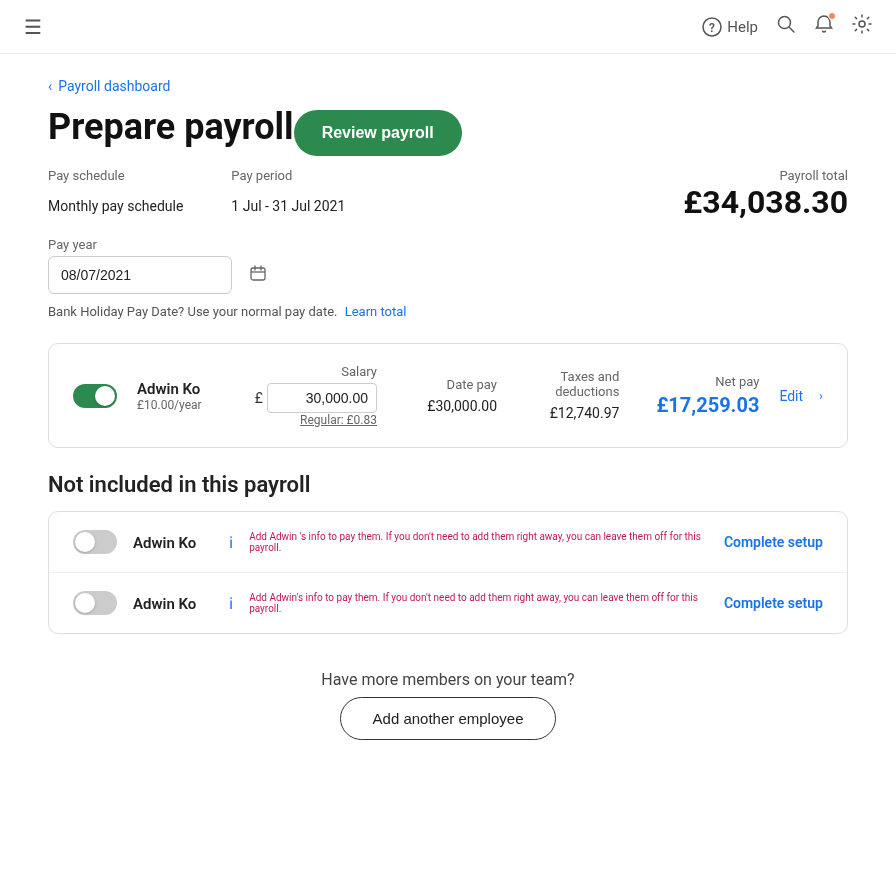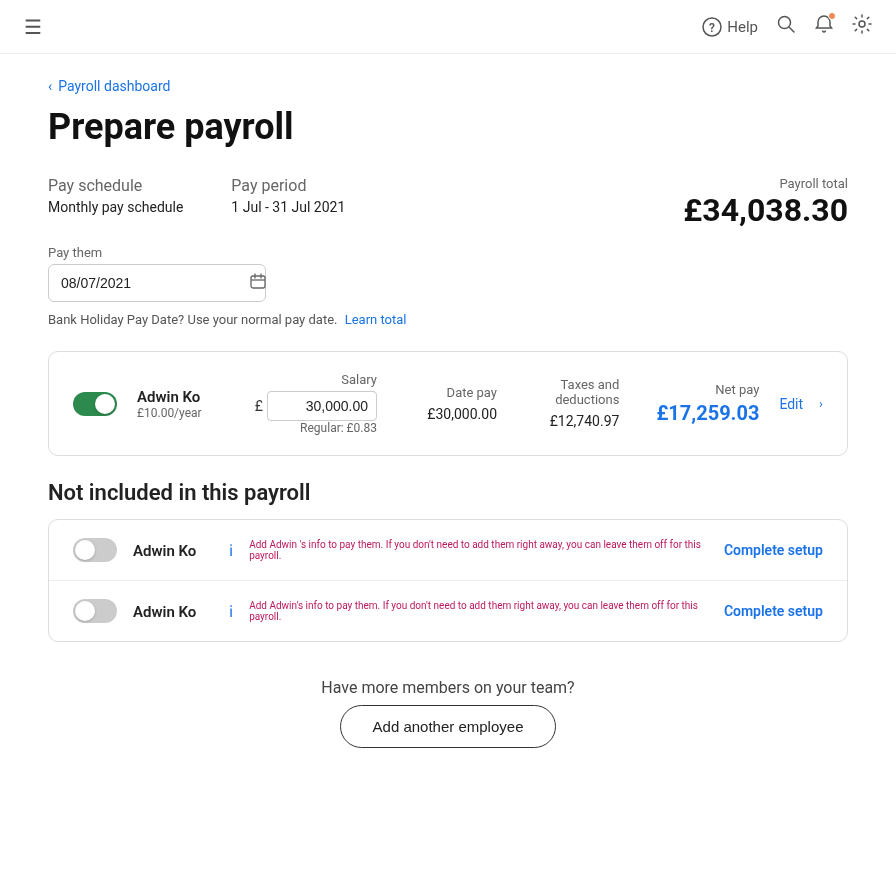--- a/index.html
+++ b/index.html
@@ -76,43 +76,43 @@
     .breadcrumb-link {
       color: #1a73e8;
       font-size: 14px;
       cursor: pointer;
       text-decoration: none;
     }
 
     .page-header {
       display: flex;
       align-items: flex-start;
-      margin-bottom: 28px;
+      margin-bottom: 12px;
     }
     .page-title {
       font-size: 36px;
       font-weight: 700;
       color: #111;
     }
     .review-payroll-btn {
       background: #2d8a4e;
       color: #fff;
       border: none;
       border-radius: 24px;
       padding: 14px 28px;
       font-size: 16px;
       font-weight: 600;
       cursor: pointer;
       margin-top: 4px;
     }
     .meta-item label {
-      font-size: 16px;
+      font-size: 13px;
       color: #666;
       display: block;
-      margin-bottom: 2px;
+      margin-bottom: 13px;
     }
     .meta-item .meta-value {
       font-size: 14px;
       color: #222;
     }
     .payroll-total-block {
       margin-left: auto;
       text-align: right;
     }
     .payroll-total-block .total-label {
@@ -133,21 +133,21 @@
       color: #666;
       display: block;
       margin-bottom: 4px;
     }
     .date-input-wrapper {
       display: flex;
       align-items: center;
       border: 1px solid #ccc;
       border-radius: 6px;
       padding: 8px 12px;
-      width: 218px;
+      width: 184px;
       gap: 8px;
       background: #fff;
     }
     .date-input-wrapper input {
       border: none;
       outline: none;
       font-size: 14px;
       color: #222;
       flex: 1;
       background: transparent;
@@ -260,20 +260,21 @@
       padding: 6px 8px;
       font-size: 14px;
       width: 110px;
       text-align: right;
       color: #222;
     }
     .salary-regular {
       font-size: 12px;
       color: #666;
       text-align: right;
+      text-decoration: underline;
     }
     .pay-col {
       text-align: right;
       min-width: 100px;
     }
     .pay-col-label {
       font-size: 13px;
       color: #666;
       display: block;
       margin-bottom: 4px;
@@ -412,41 +413,42 @@
 
 <main class="main">
 
   <div class="breadcrumb">
     <span class="breadcrumb-arrow">‹</span>
     <a class="breadcrumb-link" href="#">Payroll dashboard</a>
   </div>
 
   <div class="page-header">
     <h1 class="page-title">Prepare payroll</h1>
+    <button class="review-payroll-btn">Review payroll</button>
   </div>
 
   <div style="display:flex; align-items:flex-start; justify-content:space-between; margin-bottom:16px;">
     <div style="display:flex; gap:48px;">
       <div class="meta-item">
         <label>Pay schedule</label>
         <span class="meta-value">Monthly pay schedule</span>
       </div>
       <div class="meta-item">
         <label>Pay period</label>
         <span class="meta-value">1 Jul - 31 Jul 2021</span>
       </div>
     </div>
     <div class="payroll-total-block">
       <div class="total-label">Payroll total</div>
       <div class="total-value">£34,038.30</div>
     </div>
   </div>
 
   <div class="pay-date-row">
-    <label>Pay them</label>
+    <label>Pay year</label>
     <div class="date-input-wrapper">
       <input type="text" value="08/07/2021" style="">
       <span class="calendar-icon">
         <svg width="16" height="16" viewBox="0 0 16 16" fill="none" xmlns="http://www.w3.org/2000/svg">
           <rect x="1" y="3" width="14" height="12" rx="2" stroke="#666" stroke-width="1.3"></rect>
           <line x1="1" y1="7" x2="15" y2="7" stroke="#666" stroke-width="1.3"></line>
           <line x1="5" y1="1" x2="5" y2="5" stroke="#666" stroke-width="1.3" stroke-linecap="round"></line>
           <line x1="11" y1="1" x2="11" y2="5" stroke="#666" stroke-width="1.3" stroke-linecap="round"></line>
         </svg>
       </span>

